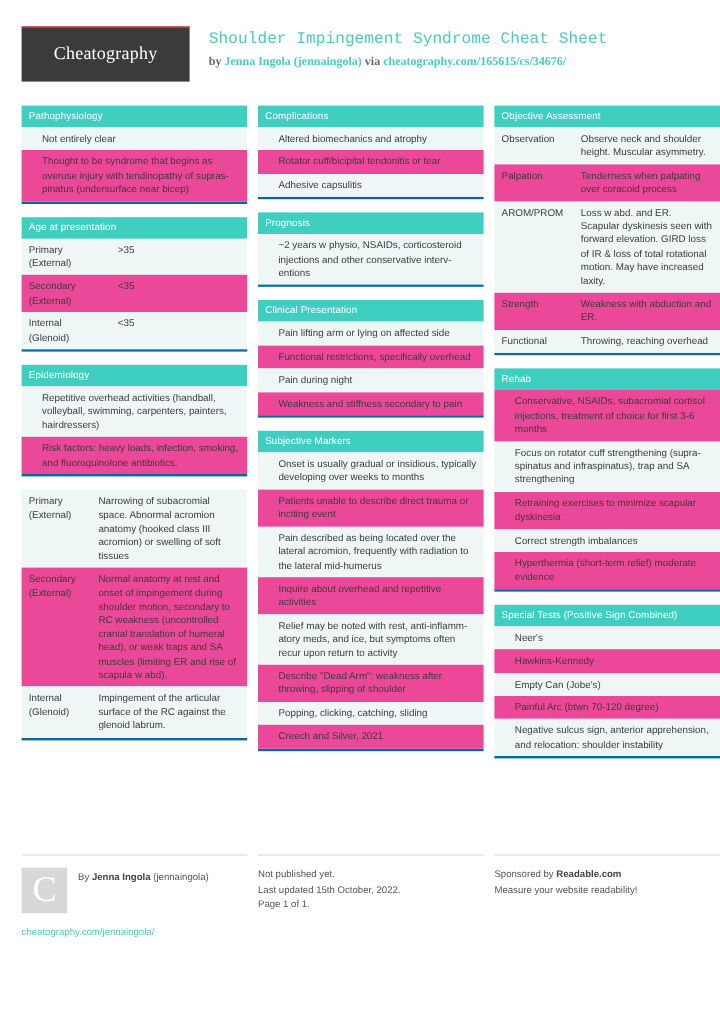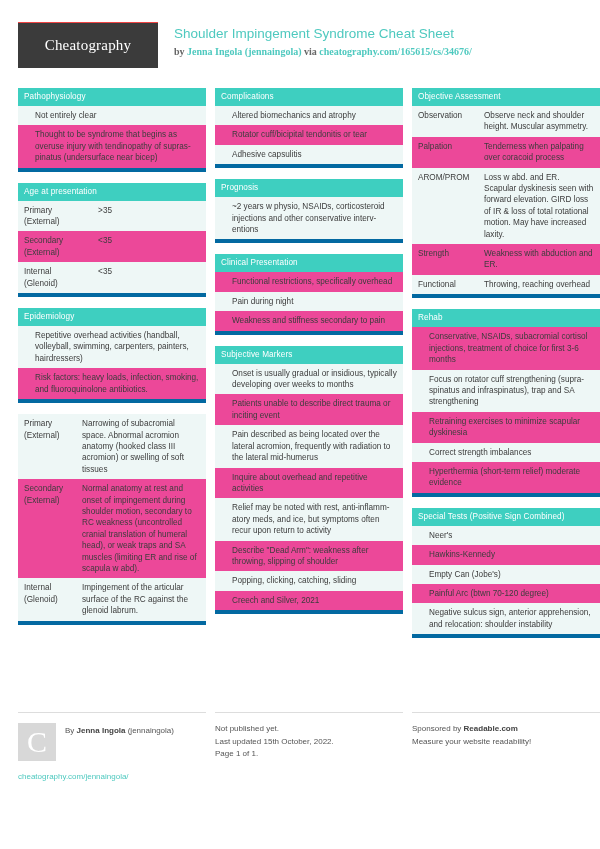--- a/index.html
+++ b/index.html
@@ -44,21 +44,21 @@
     color: #ffffff;
     font-family: "Liberation Serif", serif;
     font-size: 15px;
     letter-spacing: 0.2px;
   }
   .header-titles {
     margin-left: 16px;
     padding-top: 4px;
   }
   .sheet-title {
-    font-family: Liberation Sans, sans-serif;
+    font-family: Liberation Mono, monospace;
     font-size: 13.5px;
     color: #4ec9bf;
     line-height: 16px;
     white-space: nowrap;
   }
   .sheet-byline {
     font-family: "Liberation Serif", serif;
     font-size: 10px;
     color: #666666;
     line-height: 15px;
@@ -76,21 +76,21 @@
     align-items: flex-start;
   }
   .col {
     width: 188px;
     flex: 0 0 188px;
   }
 
   
   .block {
     margin-bottom: 11px;
-    border-bottom: 4px solid #0369a1;
+    border-bottom: 2px solid #0369a1;
   }
   .block-title {
     background: #3ecfc0;
     color: #ffffff;
     font-size: 8.2px;
     line-height: 10px;
     padding: 4px 6px 4px 6px;
     letter-spacing: 0.1px;
   }
   .row {
@@ -239,20 +239,23 @@
           </div>
         </div>
         <div class="block">
           <div class="block-title">Prognosis</div>
           <div class="row alt">
             <div class="cell-full">~2 years w physio, NSAIDs, corticosteroid injections and other conservative interv­entions</div>
           </div>
         </div>
         <div class="block">
           <div class="block-title">Clinical Presentation</div>
+          <div class="row alt">
+            <div class="cell-full">Pain lifting arm or lying on affected side</div>
+          </div>
           <div class="row plain">
             <div class="cell-full">Functional restrictions, specifically overhead</div>
           </div>
           <div class="row alt">
             <div class="cell-full">Pain during night</div>
           </div>
           <div class="row plain">
             <div class="cell-full">Weakness and stiffness secondary to pain</div>
           </div>
         </div>

